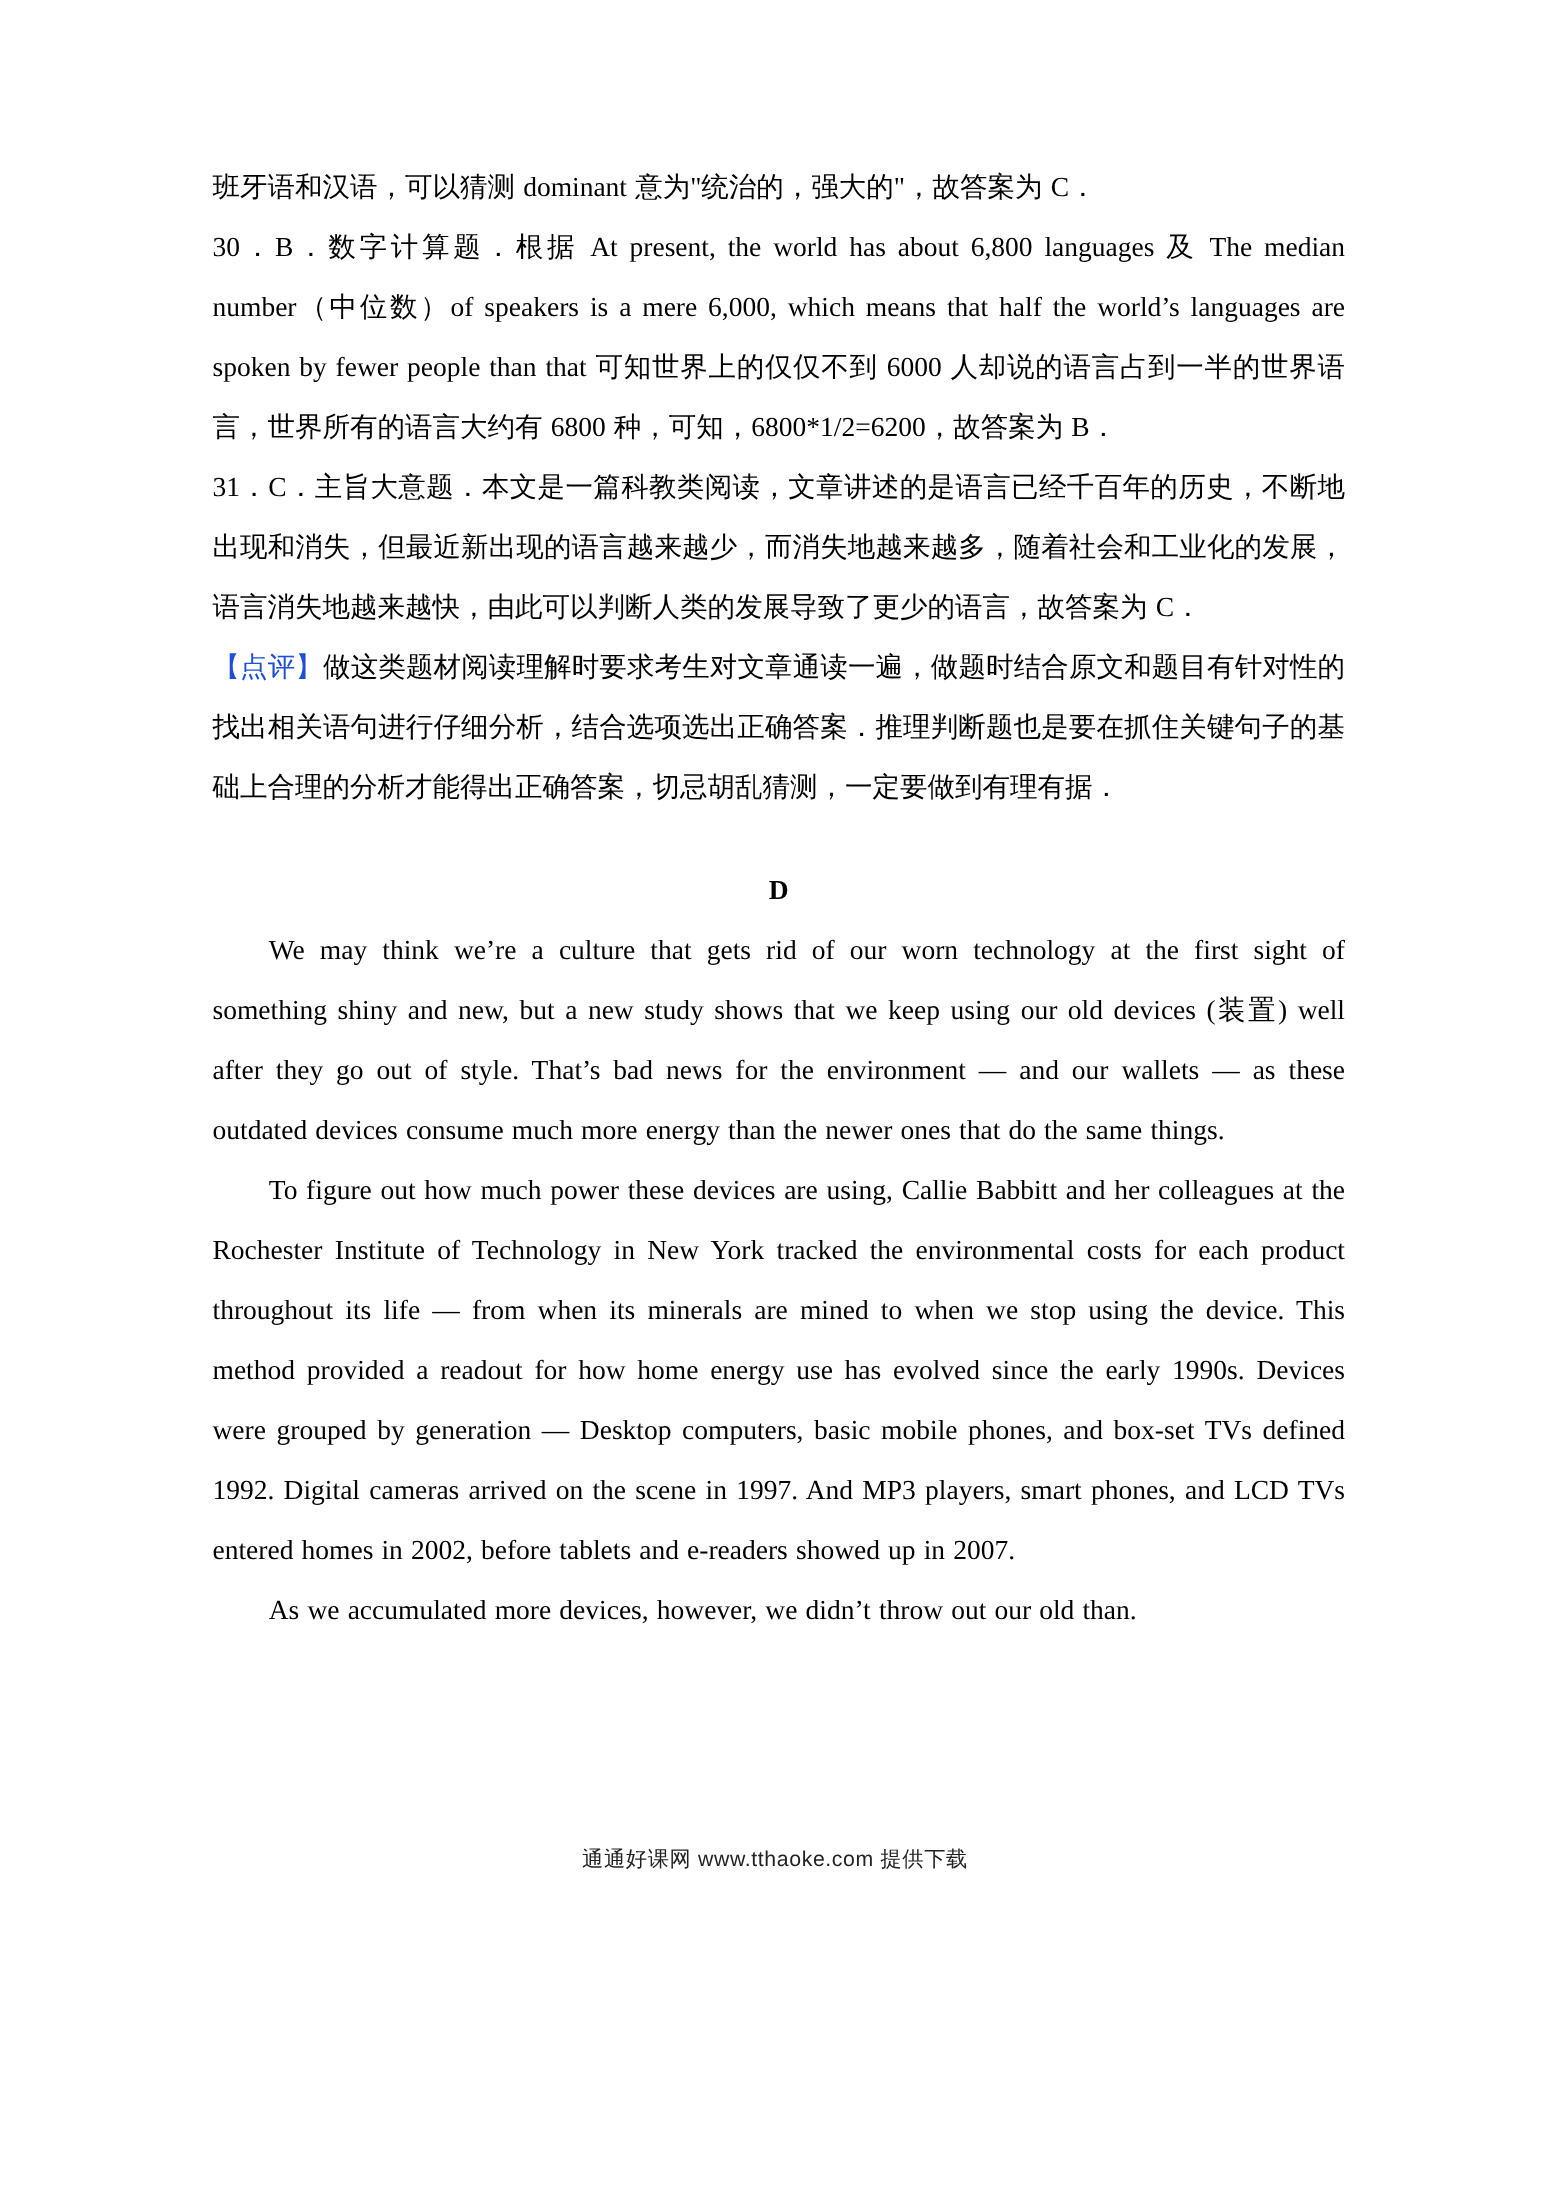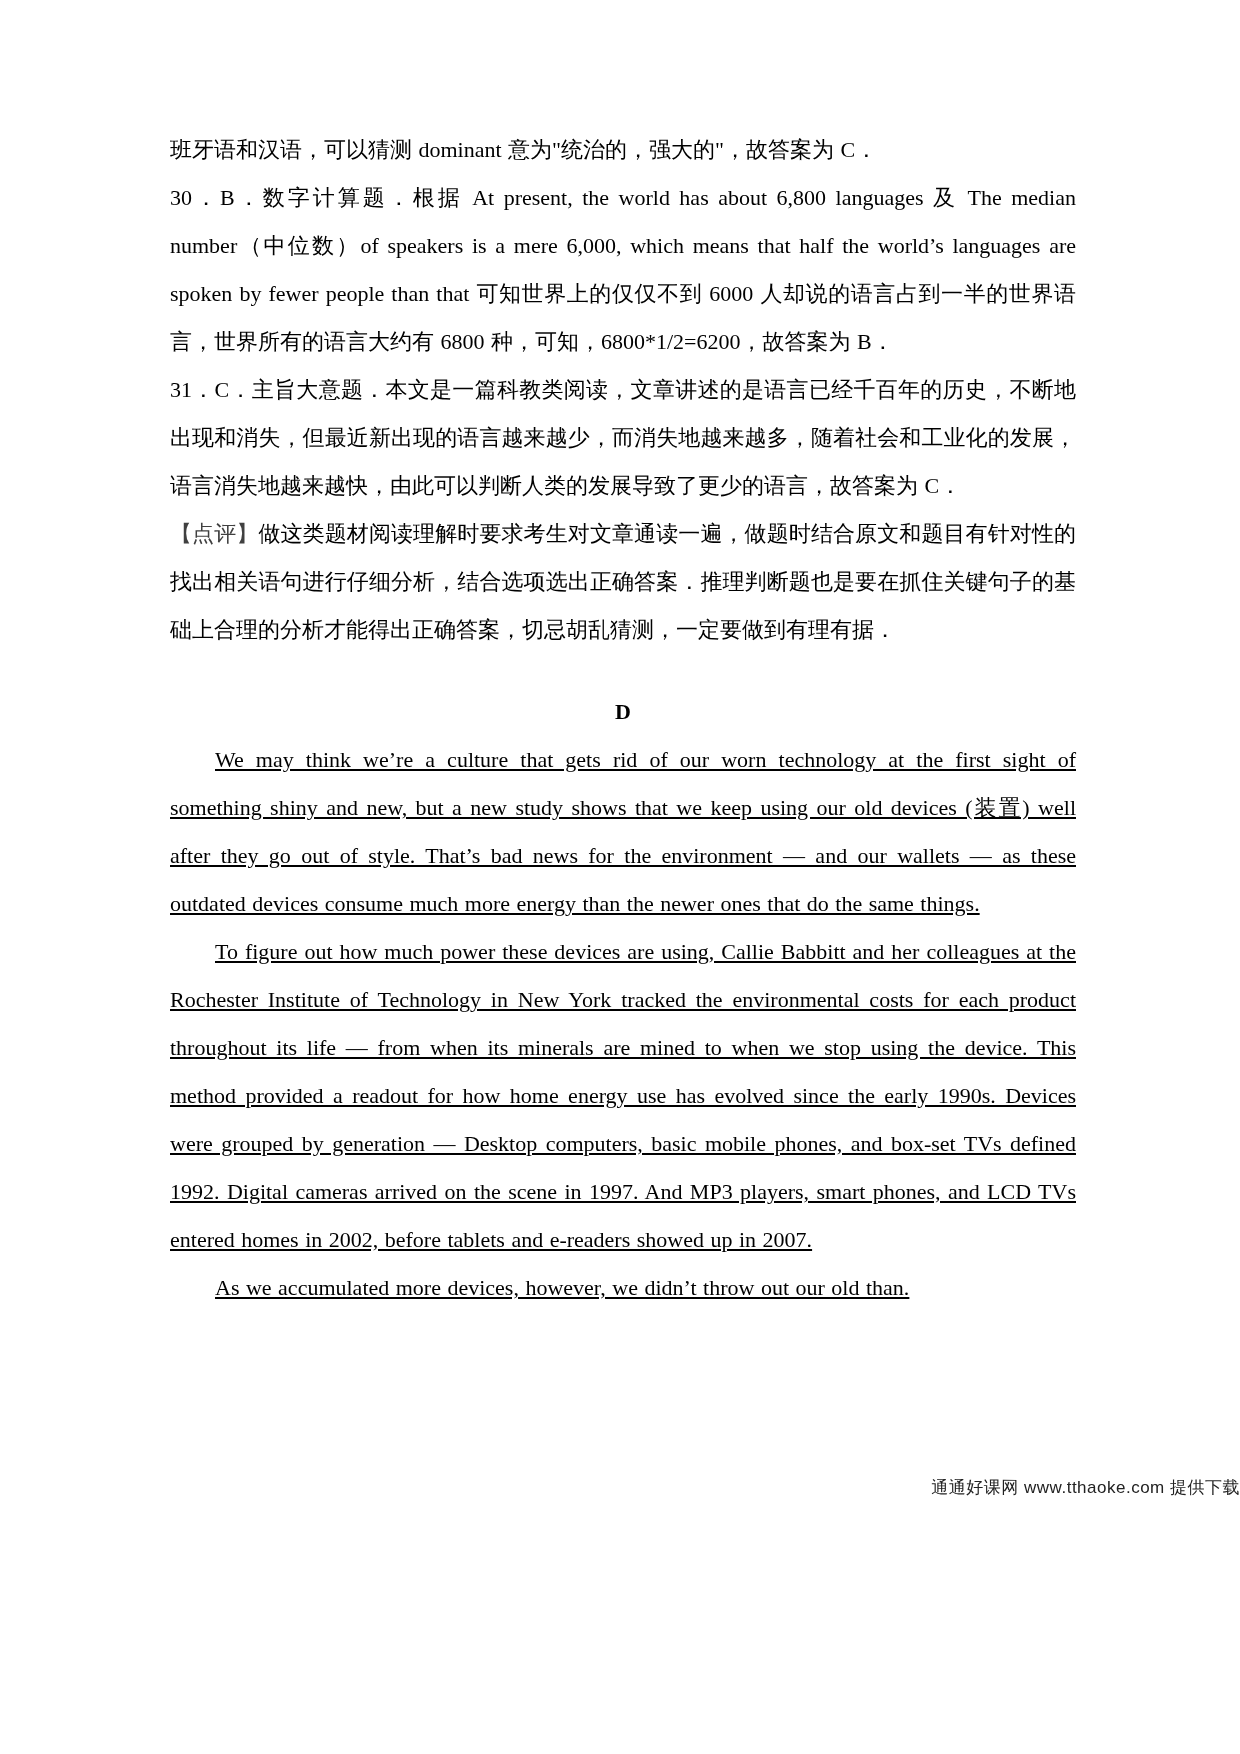--- a/index.html
+++ b/index.html
@@ -25,38 +25,37 @@
   }
   .para {
     margin: 0;
     font-size: 22px;
     line-height: 48px;
     text-align: justify;
     word-spacing: 1px;
   }
   .para.indent {
     text-indent: 45px;
-    text-decoration: underline;
   }
   .heading-d {
     margin: 34px 0 0 0;
     font-size: 22px;
     line-height: 48px;
     font-weight: bold;
     text-align: center;
   }
   .comment-tag {
-    color: #404040;
+    color: #1d4ed8;
   }
   .footer {
     position: absolute;
     left: 0;
     right: 0;
     top: 1476px;
-    text-align: right;
+    text-align: center;
     font-size: 17px;
     font-family: "Liberation Sans", "DejaVu Sans", sans-serif;
     color: #222222;
     letter-spacing: 0.5px;
   }
 </style>
 </head>
 <body>
 
 <div class="page">

